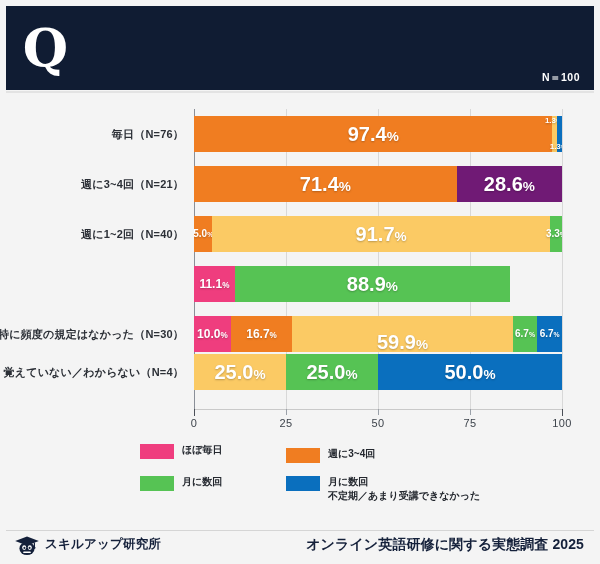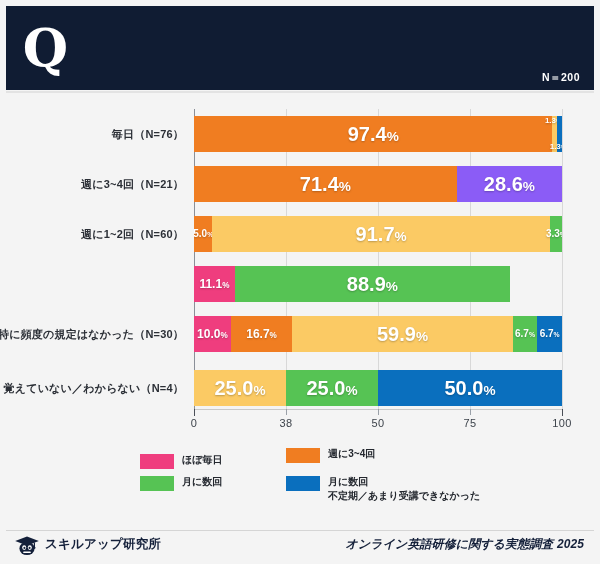--- a/index.html
+++ b/index.html
@@ -92,34 +92,34 @@
 
   
   .footer {
     position:absolute; left:6px; top:530px; width:588px; height:28px;
     background:#f4f4f4; border-top:1px solid #d5d5d5;
     display:flex; align-items:center;
   }
   .brand { display:flex; align-items:center; margin-left:8px; }
   .brand-name { font-size:12.5px; font-weight:700; color:#14203a; margin-left:5px; letter-spacing:.2px; }
   .survey-name {
-    position:absolute; right:10px; font-size:12px; font-weight:700; color:#14203a; letter-spacing:.1px;font-style:italic;
+    position:absolute; right:10px; font-size:14px; font-weight:700; color:#14203a; letter-spacing:.1px;
   }
   .sep-line { position:absolute; left:6px; top:91px; width:588px; height:2px; background:#e3e3e3; }
 </style>
 </head>
 <body>
 
 <div id="page">
 
   <div class="header">
     <div class="q-badge">
       <span class="q-glyph">Q</span>
     </div>
-    <div class="n-total">N＝200</div>
+    <div class="n-total">N＝100</div>
   </div>
   <div class="sep-line"></div>
 
   <div class="card">
     <div class="plot">
 
       <div class="grid" id="grid">
           <div class="gline zero" style="left: 0px;"></div>
           <div class="gline" style="left: 92px;"></div>
           <div class="gline" style="left: 184px;"></div>
@@ -142,27 +142,27 @@
                 <span class="seg-val v-xs" style="position: absolute; bottom: 1px; left: 50%; transform: translateX(-62%);">1.3<span class="pct">%</span></span>
               </div>
             </div>
           </div>
           <div class="row" style="top: 50px;">
             <div class="row-label">週に3~4回（N=21）</div>
             <div class="bar">
               <div class="seg" title="週に3~4回 71.4%" style="background: rgb(240, 125, 33); width: 262.752px;">
                 <span class="seg-val v-lg">71.4<span class="pct">%</span></span>
               </div>
-              <div class="seg" title="週に1~2回 28.6%" style="background: #8b5cf6; width: 105.248px;">
+              <div class="seg" title="週に1~2回 28.6%" style="background: #701a75; width: 105.248px;">
                 <span class="seg-val v-lg">28.6<span class="pct">%</span></span>
               </div>
             </div>
           </div>
           <div class="row" style="top: 100px;">
-            <div class="row-label">週に1~2回（N=60）</div>
+            <div class="row-label">週に1~2回（N=40）</div>
             <div class="bar">
               <div class="seg" title="週に3~4回 5.0%" style="background: rgb(240, 125, 33); width: 18.4px;">
                 <span class="seg-val v-sm">5.0<span class="pct">%</span></span>
               </div>
               <div class="seg" title="週に1~2回 91.7%" style="background: rgb(251, 202, 100); width: 337.456px;">
                 <span class="seg-val v-lg">91.7<span class="pct">%</span></span>
               </div>
               <div class="seg" title="月に数回 3.3%" style="background: rgb(86, 195, 84); width: 12.144px;">
                 <span class="seg-val v-sm">3.3<span class="pct">%</span></span>
               </div>
@@ -180,63 +180,63 @@
           </div>
           <div class="row" style="top: 200px;">
             <div class="row-label">特に頻度の規定はなかった（N=30）</div>
             <div class="bar">
               <div class="seg" title="ほぼ毎日 10.0%" style="background: rgb(239, 61, 126); width: 36.8px;">
                 <span class="seg-val v-md">10.0<span class="pct">%</span></span>
               </div>
               <div class="seg" title="週に3~4回 16.7%" style="background: rgb(240, 125, 33); width: 61.456px;">
                 <span class="seg-val v-md">16.7<span class="pct">%</span></span>
               </div>
-              <div class="seg" title="週に1~2回 59.9%" style="background: rgb(251, 202, 100); width: 220.432px;">
+              <div class="seg" title="週に1~2回 59.9%" style="background: rgb(251, 202, 100); width: 220.432px; align-items: flex-end;">
                 <span class="seg-val v-lg">59.9<span class="pct">%</span></span>
               </div>
               <div class="seg" title="月に数回 6.7%" style="background: rgb(86, 195, 84); width: 24.656px;">
                 <span class="seg-val v-sm">6.7<span class="pct">%</span></span>
               </div>
               <div class="seg" title="月に数回不定期 6.7%" style="background: rgb(10, 111, 190); width: 24.656px;">
                 <span class="seg-val v-sm">6.7<span class="pct">%</span></span>
               </div>
             </div>
           </div>
-          <div class="row" style="top: 254px;">
+          <div class="row" style="top: 238px;">
             <div class="row-label">覚えていない／わからない（N=4）</div>
             <div class="bar">
               <div class="seg" title="週に1~2回 25.0%" style="background: rgb(251, 202, 100); width: 92px;">
                 <span class="seg-val v-lg">25.0<span class="pct">%</span></span>
               </div>
               <div class="seg" title="月に数回 25.0%" style="background: rgb(86, 195, 84); width: 92px;">
                 <span class="seg-val v-lg">25.0<span class="pct">%</span></span>
               </div>
               <div class="seg" title="月に数回不定期 50.0%" style="background: rgb(10, 111, 190); width: 184px;">
                 <span class="seg-val v-lg">50.0<span class="pct">%</span></span>
               </div>
             </div>
           </div>
         </div>
 
       <div class="xaxis" id="xaxis">
           <div class="tick major" style="left: 0px;"></div>
           <div class="tlabel" style="left: 0px;">0</div>
           <div class="tick" style="left: 92px;"></div>
-          <div class="tlabel" style="left: 92px;">38</div>
+          <div class="tlabel" style="left: 92px;">25</div>
           <div class="tick" style="left: 184px;"></div>
           <div class="tlabel" style="left: 184px;">50</div>
           <div class="tick" style="left: 276px;"></div>
           <div class="tlabel" style="left: 276px;">75</div>
           <div class="tick major" style="left: 368px;"></div>
           <div class="tlabel" style="left: 368px;">100</div>
         </div>
     </div>
 
     <div class="legend" id="legend">
-        <div class="lg-item" style="left: 134px; top: 10px;">
+        <div class="lg-item" style="left: 134px; top: 0;">
           <span class="lg-swatch" style="background: rgb(239, 61, 126);"></span>
           <span class="lg-label">ほぼ毎日</span>
         </div>
         <div class="lg-item" style="left: 280px; top: 4px;">
           <span class="lg-swatch" style="background: rgb(240, 125, 33);"></span>
           <span class="lg-label">週に3~4回</span>
         </div>
         <div class="lg-item" style="left: 134px; top: 32px;">
           <span class="lg-swatch" style="background: rgb(86, 195, 84);"></span>
           <span class="lg-label">月に数回</span>

